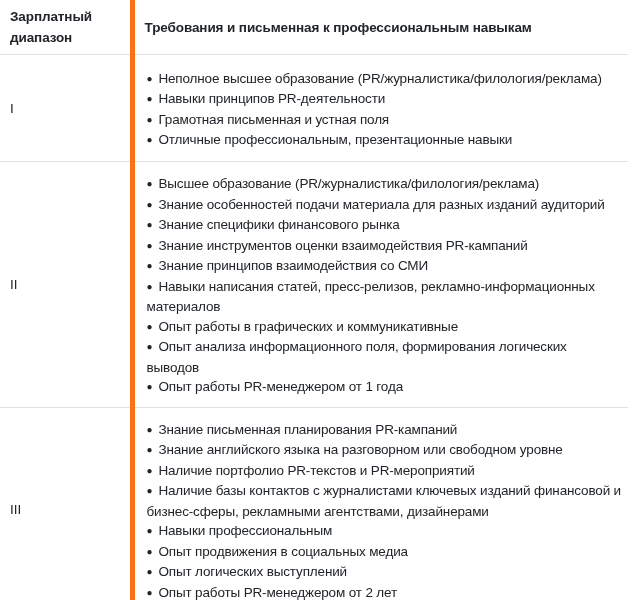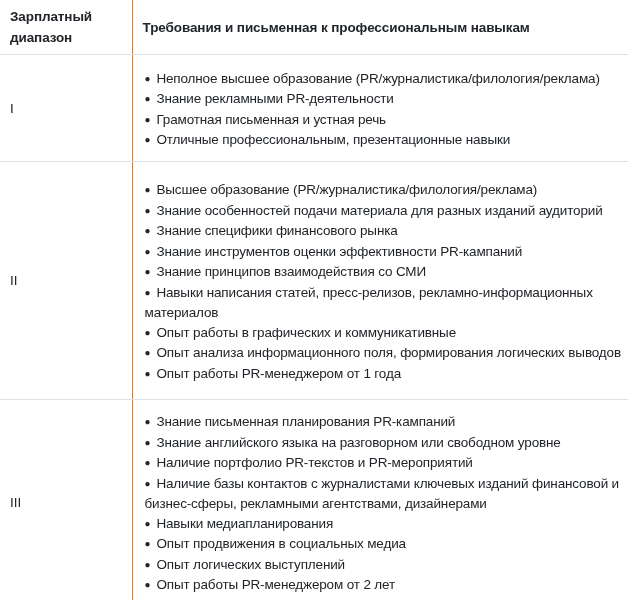--- a/index.html
+++ b/index.html
@@ -16,21 +16,21 @@
     border-collapse: collapse;
     table-layout: fixed;
     width: 628px;
   }
   col.c-range { width: 132px; }
   th, td {
     border-bottom: 1px solid #dee2e6;
     vertical-align: middle;
     text-align: left;
   }
-  th.range-h, td.range-c { border-right: 1px solid #f97316; margin-top: 29px; }
+  th.range-h, td.range-c { border-right: 5px solid #f97316; margin-top: 29px; }
   th {
     font-size: 13.5px;
     font-weight: bold;
     line-height: 21px;
     letter-spacing: -0.1px;
     padding: 6px 10px;
   }
   tr.hdr   { height: 54px;  }
   tr.row-1 { height: 107px; }
   tr.row-2 { height: 238px; }
@@ -67,49 +67,49 @@
       <th class="range-h">Зарплатный диапазон</th>
       <th>Требования и письменная к профессиональным навыкам</th>
     </tr>
   </thead>
   <tbody>
 
     <tr class="row-1">
       <td class="range-c">I</td>
       <td class="req-c">
         <div class="item"><span class="bullet">●</span><span>Неполное высшее образование (PR/журналистика/филология/реклама)</span></div>
-        <div class="item"><span class="bullet">●</span><span>Знание рекламными PR-деятельности</span></div>
-        <div class="item"><span class="bullet">●</span><span>Грамотная письменная и устная речь</span></div>
+        <div class="item"><span class="bullet">●</span><span>Навыки принципов PR-деятельности</span></div>
+        <div class="item"><span class="bullet">●</span><span>Грамотная письменная и устная поля</span></div>
         <div class="item"><span class="bullet">●</span><span>Отличные профессиональным, презентационные навыки</span></div>
       </td>
     </tr>
 
     <tr class="row-2">
       <td class="range-c">II</td>
       <td class="req-c">
         <div class="item"><span class="bullet">●</span><span>Высшее образование (PR/журналистика/филология/реклама)</span></div>
         <div class="item"><span class="bullet">●</span><span>Знание особенностей подачи материала для разных изданий аудиторий</span></div>
         <div class="item"><span class="bullet">●</span><span>Знание специфики финансового рынка</span></div>
-        <div class="item"><span class="bullet">●</span><span>Знание инструментов оценки эффективности PR-кампаний</span></div>
+        <div class="item"><span class="bullet">●</span><span>Знание инструментов оценки взаимодействия PR-кампаний</span></div>
         <div class="item"><span class="bullet">●</span><span>Знание принципов взаимодействия со СМИ</span></div>
         <div class="item"><span class="bullet">●</span><span>Навыки написания статей, пресс-релизов, рекламно-информационных материалов</span></div>
         <div class="item"><span class="bullet">●</span><span>Опыт работы в графических и коммуникативные</span></div>
         <div class="item"><span class="bullet">●</span><span>Опыт анализа информационного поля, формирования логических выводов</span></div>
         <div class="item"><span class="bullet">●</span><span>Опыт работы PR-менеджером от 1 года</span></div>
       </td>
     </tr>
 
     <tr class="row-3">
       <td class="range-c">III</td>
       <td class="req-c">
         <div class="item"><span class="bullet">●</span><span>Знание письменная планирования PR-кампаний</span></div>
         <div class="item"><span class="bullet">●</span><span>Знание английского языка на разговорном или свободном уровне</span></div>
         <div class="item"><span class="bullet">●</span><span>Наличие портфолио PR-текстов и PR-мероприятий</span></div>
         <div class="item"><span class="bullet">●</span><span>Наличие базы контактов с журналистами ключевых изданий финансовой и бизнес-сферы, рекламными агентствами, дизайнерами</span></div>
-        <div class="item"><span class="bullet">●</span><span>Навыки медиапланирования</span></div>
+        <div class="item"><span class="bullet">●</span><span>Навыки профессиональным</span></div>
         <div class="item"><span class="bullet">●</span><span>Опыт продвижения в социальных медиа</span></div>
         <div class="item"><span class="bullet">●</span><span>Опыт логических выступлений</span></div>
         <div class="item"><span class="bullet">●</span><span>Опыт работы PR-менеджером от 2 лет</span></div>
       </td>
     </tr>
 
   </tbody>
 </table>
 
 </body></html>

